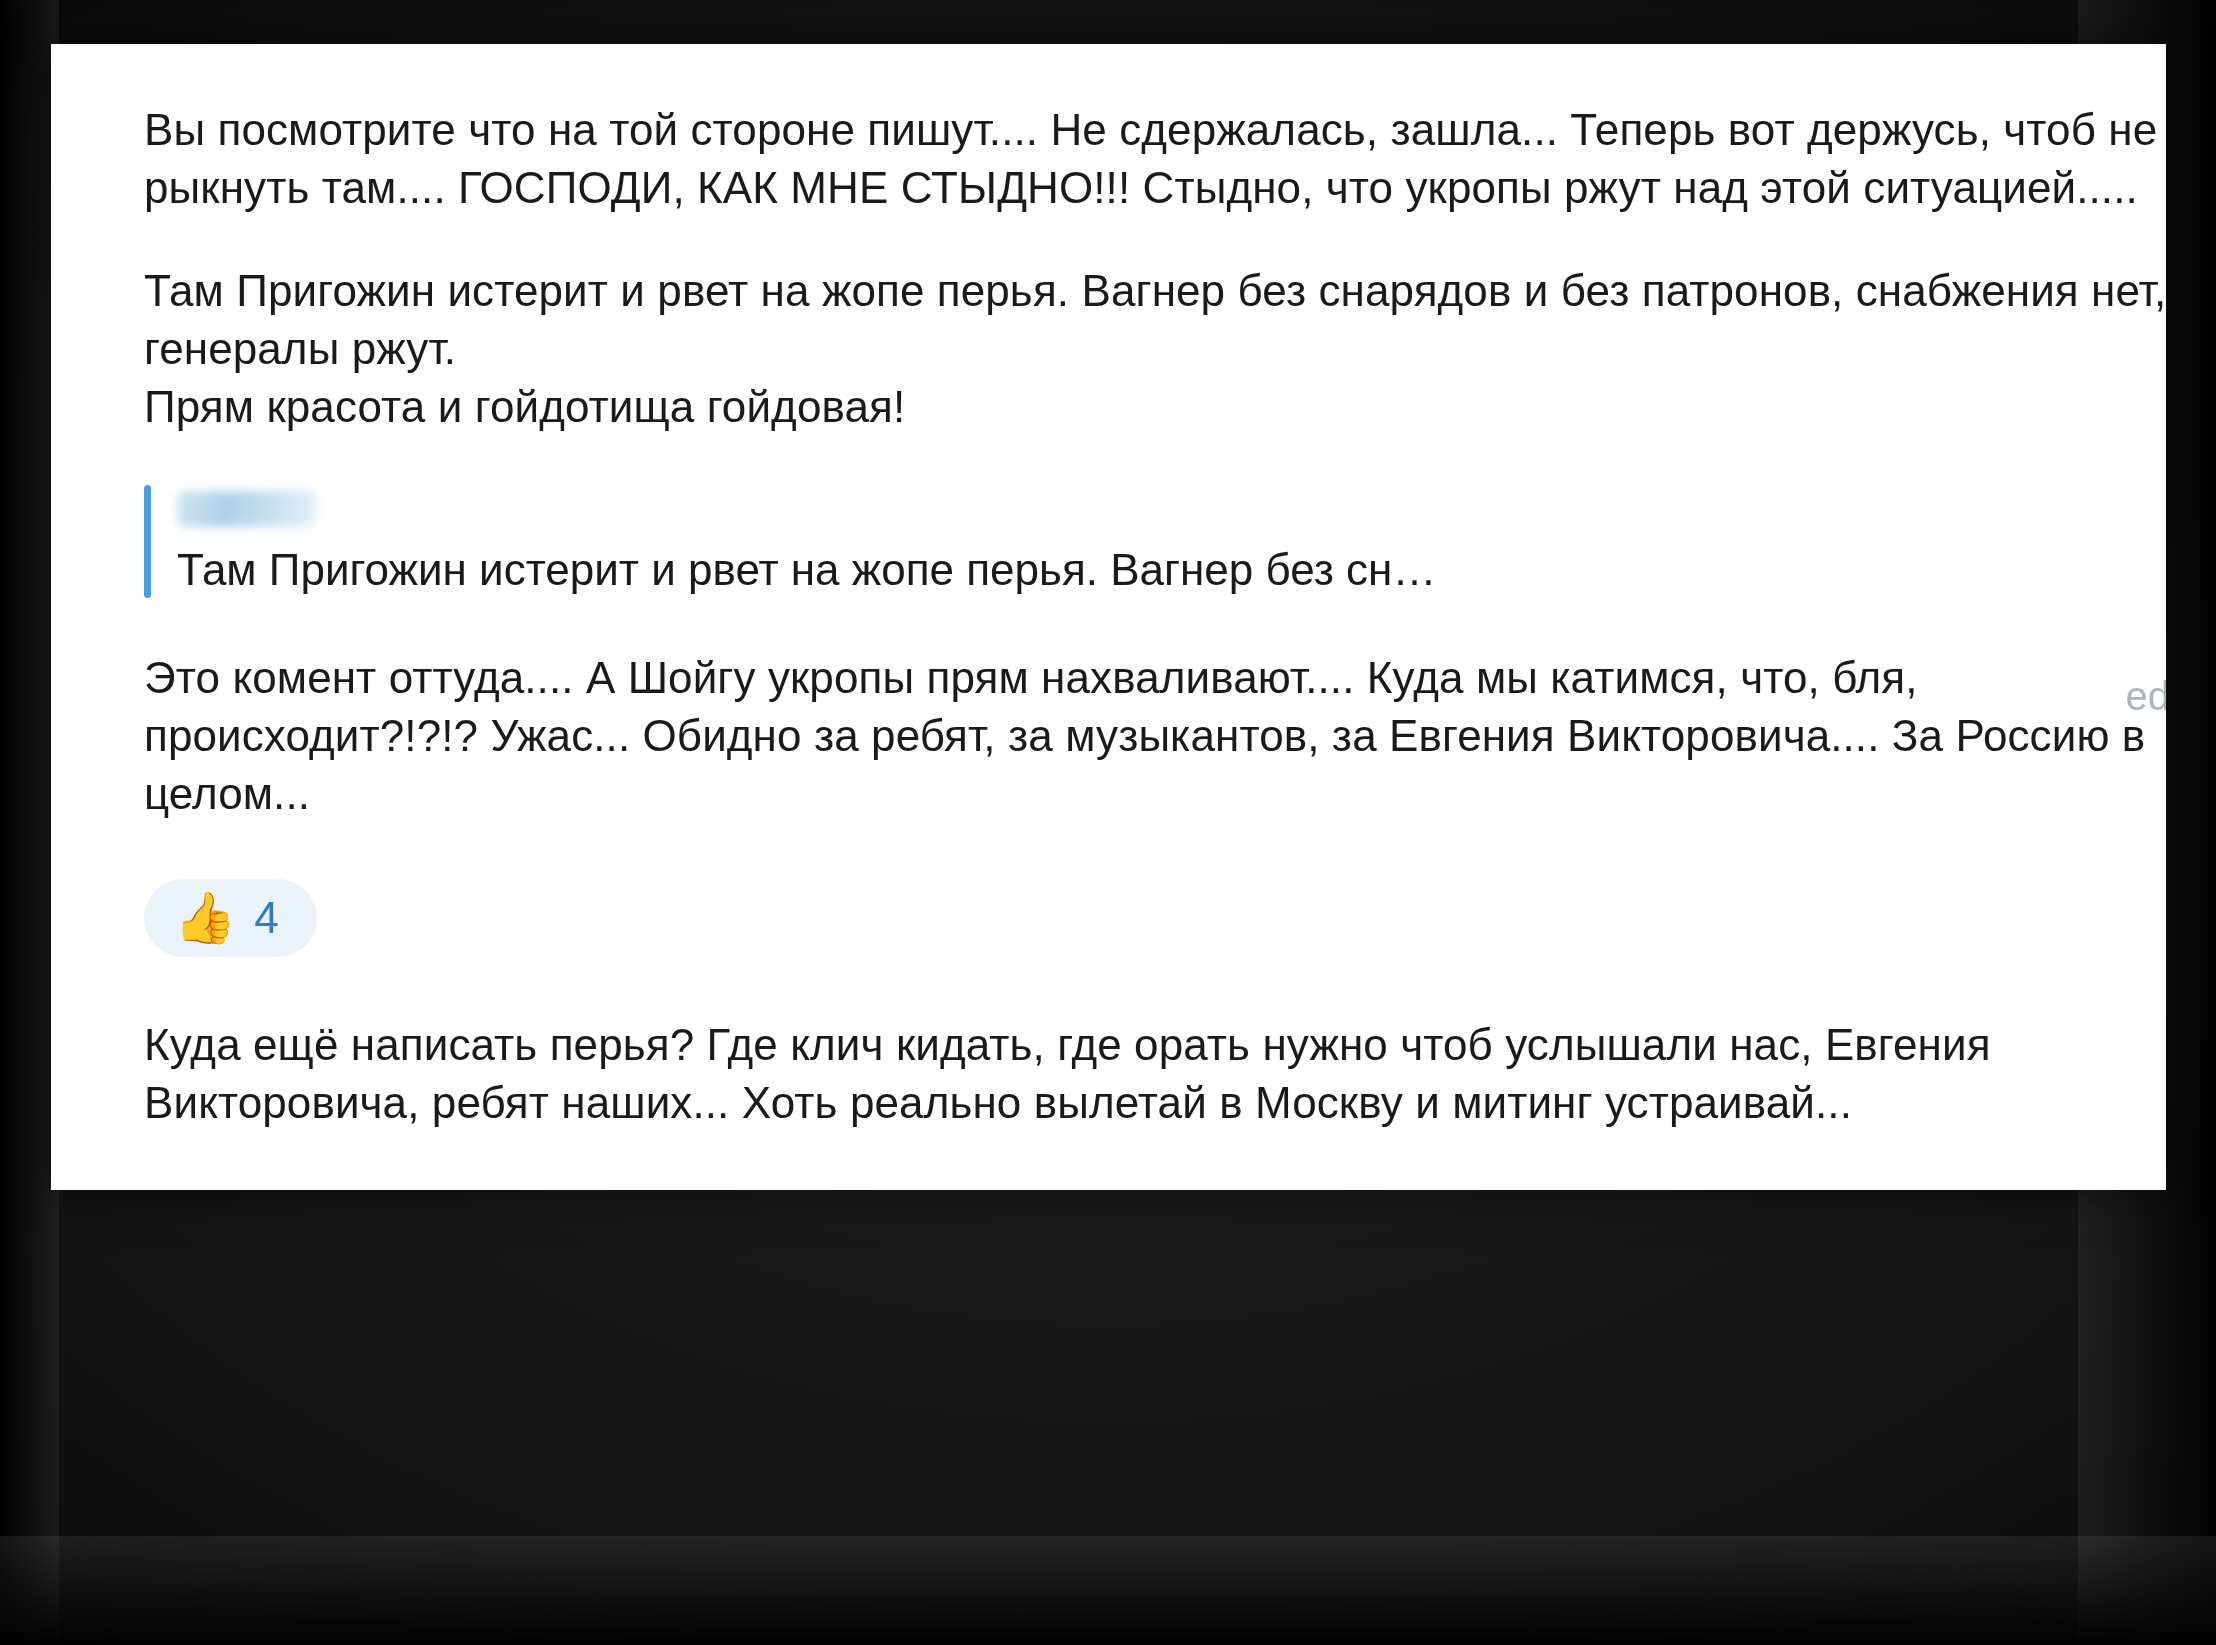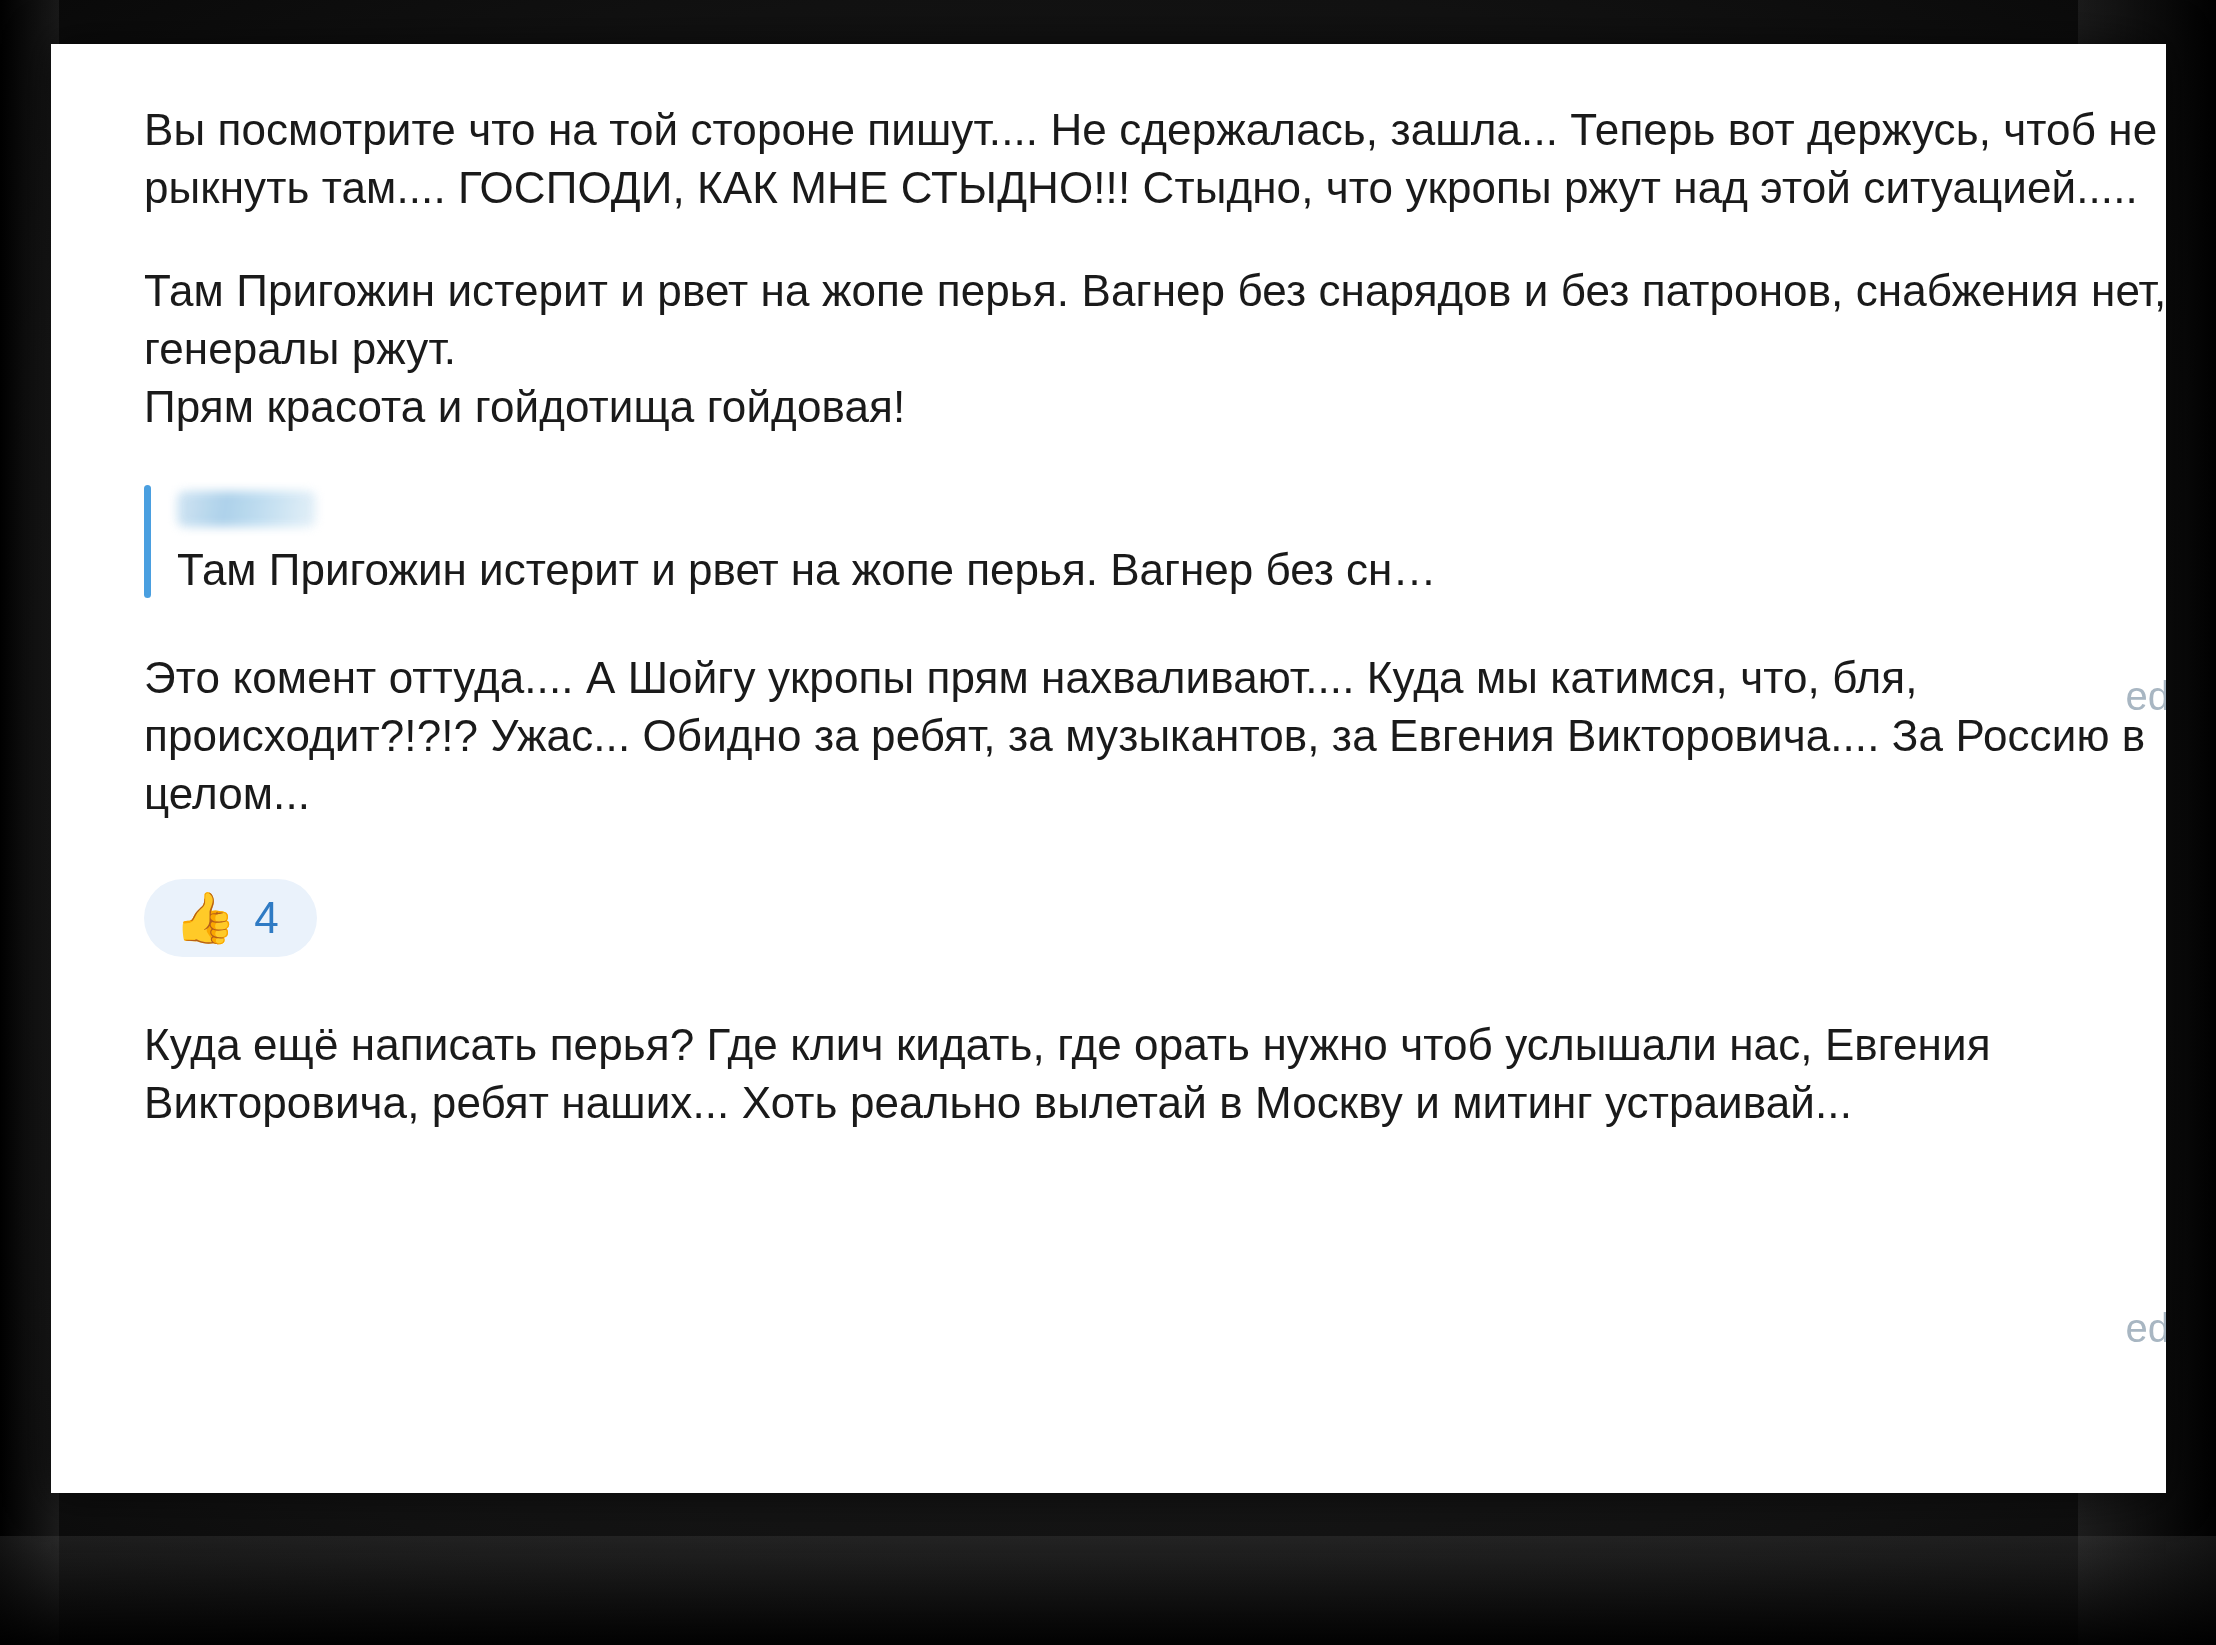--- a/index.html
+++ b/index.html
@@ -41,21 +41,21 @@
     left: 0; right: 0; bottom: 0; height: 109px;
     background: linear-gradient(0deg, rgba(0,0,0,0.92), rgba(110,110,110,0.18));
   }
 
   
   .card {
     position: absolute;
     left: 51px;
     top: 44px;
     width: 2115px;
-    height: 1449px;
+    height: 1146px;
     background: #ffffff;
     overflow: hidden;
     box-shadow: 0 0 40px rgba(0,0,0,0.6);
   }
   .card-inner {
     padding: 57px 0 0 93px;
     width: 2039px;
   }
 
   .para {

